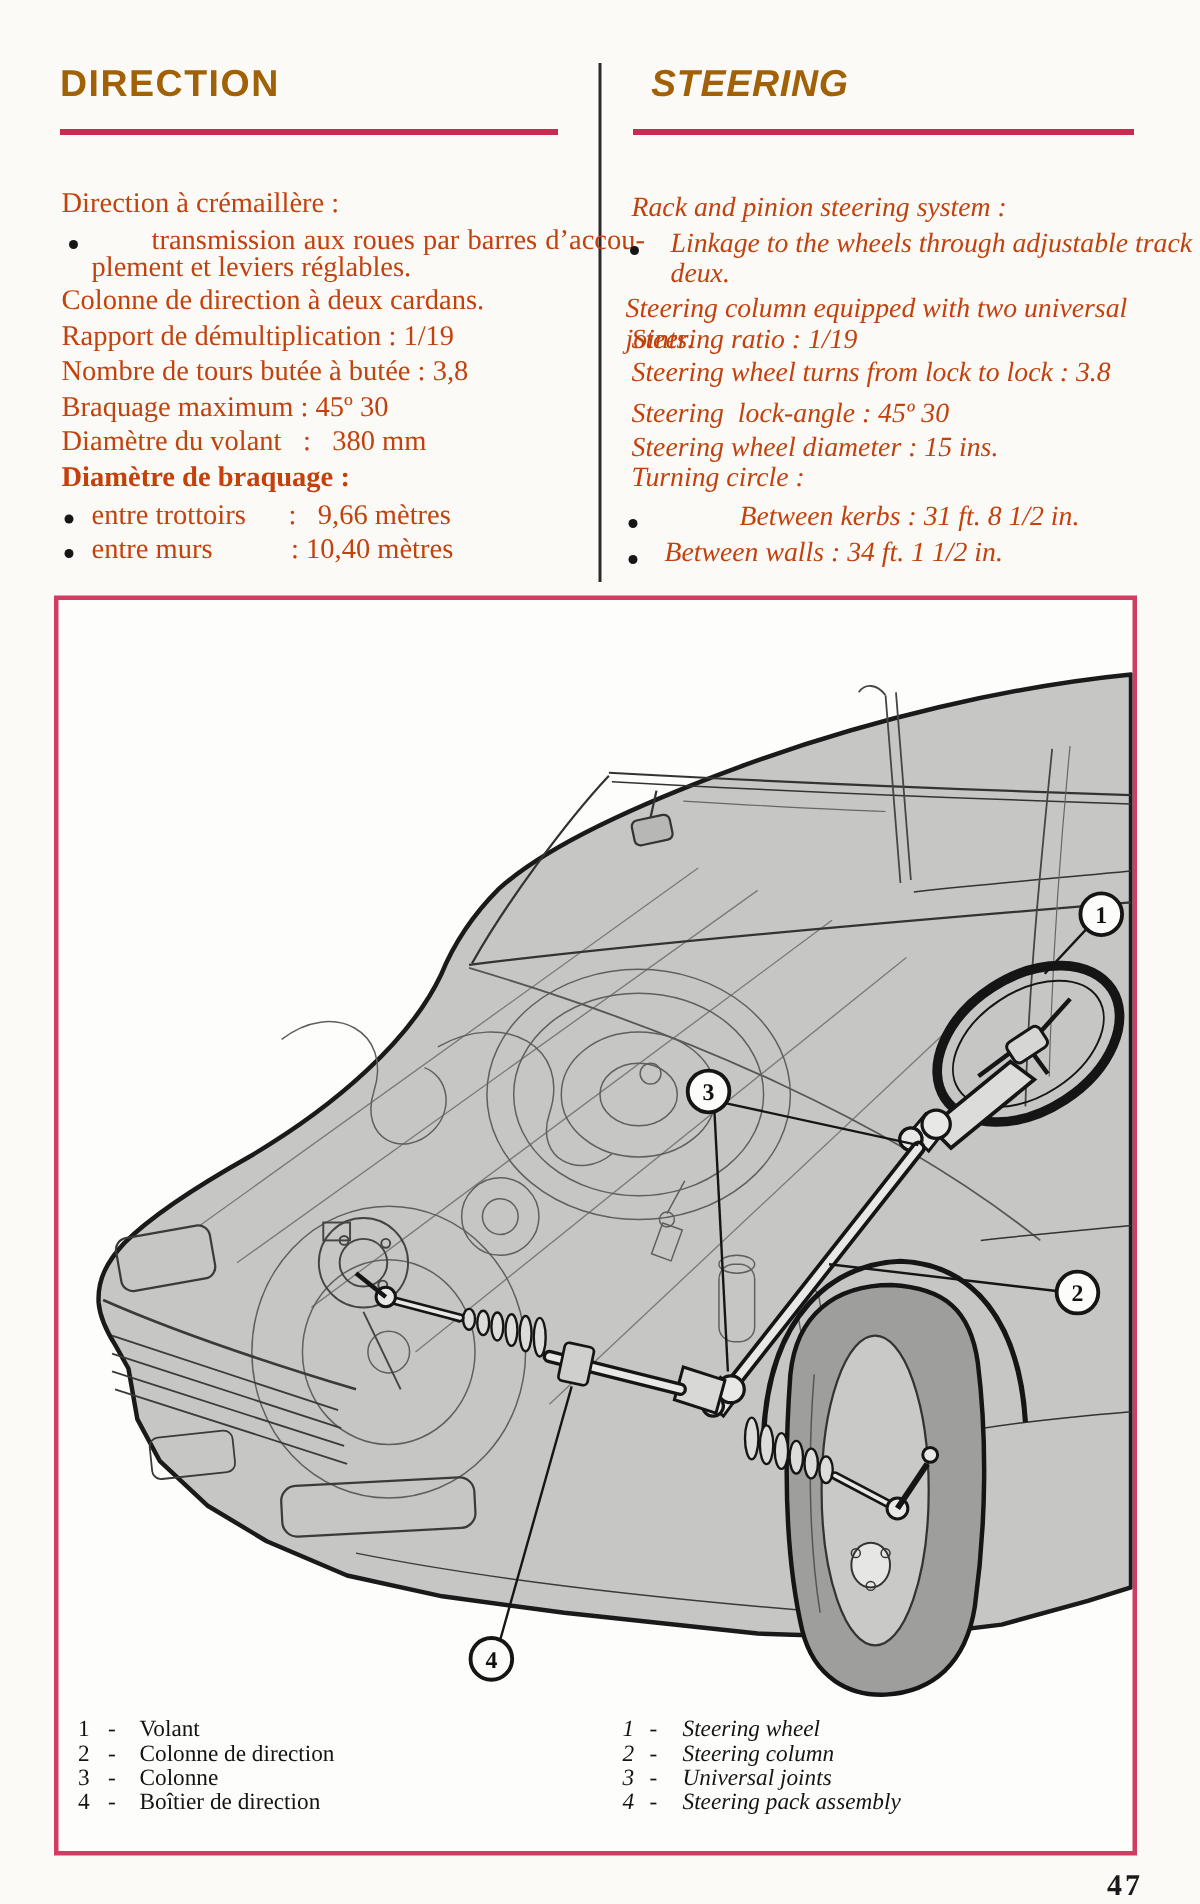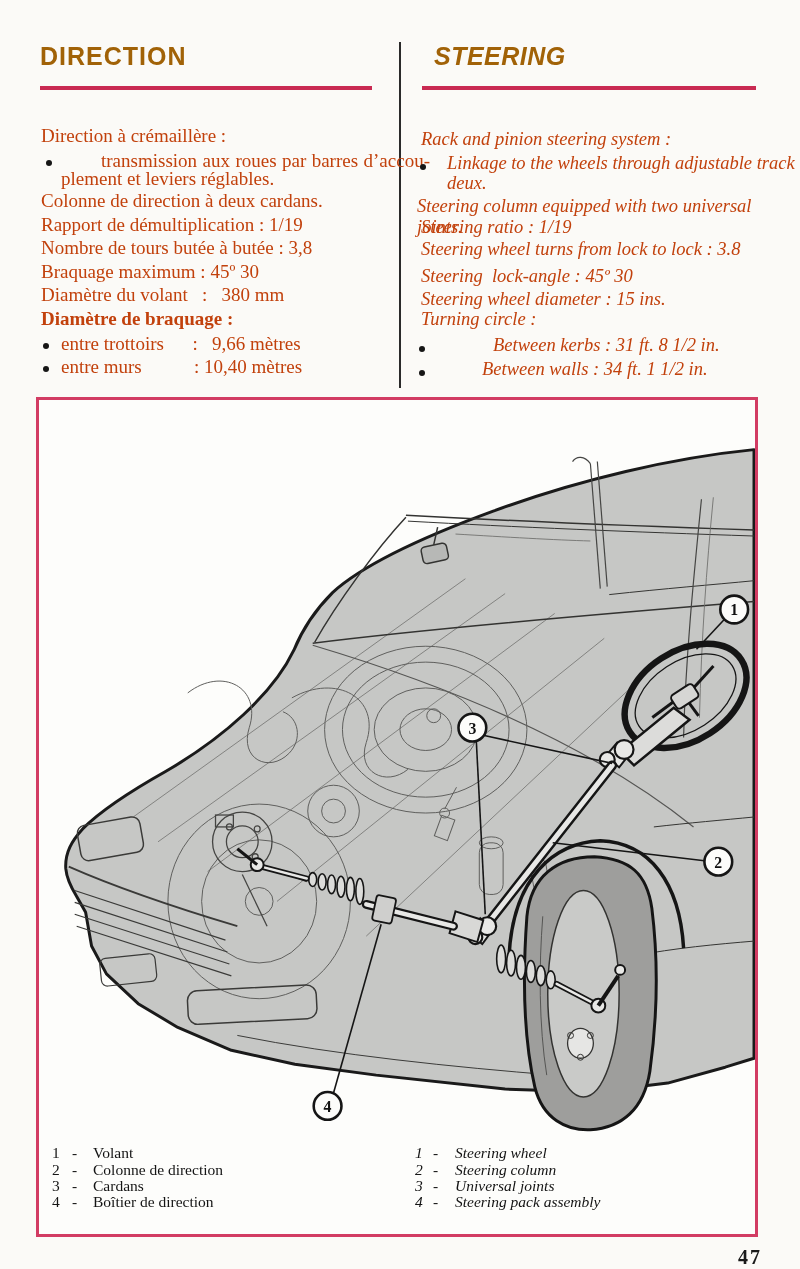--- a/index.html
+++ b/index.html
@@ -63,21 +63,21 @@
   <div class="ln en" style="left:447px;top:173px;">deux.</div>
   <div class="ln en" style="left:417px;top:196px;font-style:italic;">Steering column equipped with two universal joints.</div>
   <div class="ln en" style="left:421px;top:217px;font-style:italic;">Steering ratio : 1/19</div>
   <div class="ln en" style="left:421px;top:239px;">Steering wheel turns from lock to lock : 3.8</div>
   <div class="ln en" style="left:421px;top:266px;">Steering  lock-angle : 45º 30</div>
   <div class="ln en" style="left:421px;top:289px;">Steering wheel diameter : 15 ins.</div>
   <div class="ln en" style="left:421px;top:309px;">Turning circle :</div>
   <div class="dot" style="left:419px;top:346px;"></div>
   <div class="ln en" style="left:445px;top:335px;margin-left:48px;">Between kerbs : 31 ft. 8 1/2 in.</div>
   <div class="dot" style="left:419px;top:370px;"></div>
-  <div class="ln en" style="left:443px;top:359px;margin-left:39px;">Between walls : 34 ft. 1 1/2 in.</div>
+  <div class="ln en" style="left:443px;top:359px;">Between walls : 34 ft. 1 1/2 in.</div>
 </div>
 
 <div class="abs figbox">
 
   <svg width="716" height="834" viewBox="0 0 722 840" preserveAspectRatio="none">
 
     <path d="M721,50 C640,58 545,80 458,112 C398,134 330,163 296,194 C278,212 266,230 257,252
          C236,296 186,340 128,374 C96,392 64,412 44,432 C33,444 26,456 27,472
          C28,483 33,492 38,500 L47,516 L53,550 L68,578 L100,608 L140,632 L194,655
          L258,669 L340,680 L470,694 L560,697 L634,688 L692,672 L721,663 Z" fill="#c6c7c5" stroke="#1a1a1a" stroke-width="3" stroke-linejoin="round"></path>
@@ -268,21 +268,21 @@
         <span>Volant</span>
     </div>
     <div class="lgrow" style="left:13px;top:761px;">
       <span class="n">2</span>
         <span class="d">-</span>
         <span>Colonne de direction</span>
     </div>
     <div class="lgrow" style="left:13px;top:777px;">
       <span class="n">3</span>
         <span class="d">-</span>
-        <span>Cardans</span>
+        <span>Colonne</span>
     </div>
     <div class="lgrow" style="left:13px;top:793px;">
       <span class="n">4</span>
         <span class="d">-</span>
         <span>Boîtier de direction</span>
     </div>
   </div>
 
   <div>
     <div class="lgrow en" style="left:376px;top:744px;">

